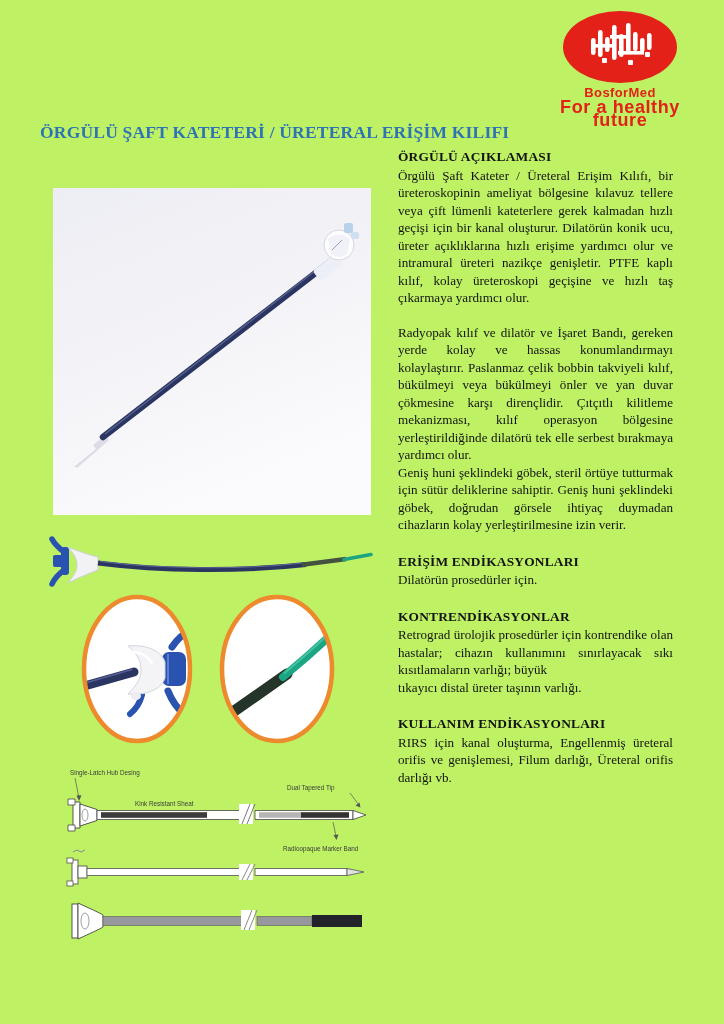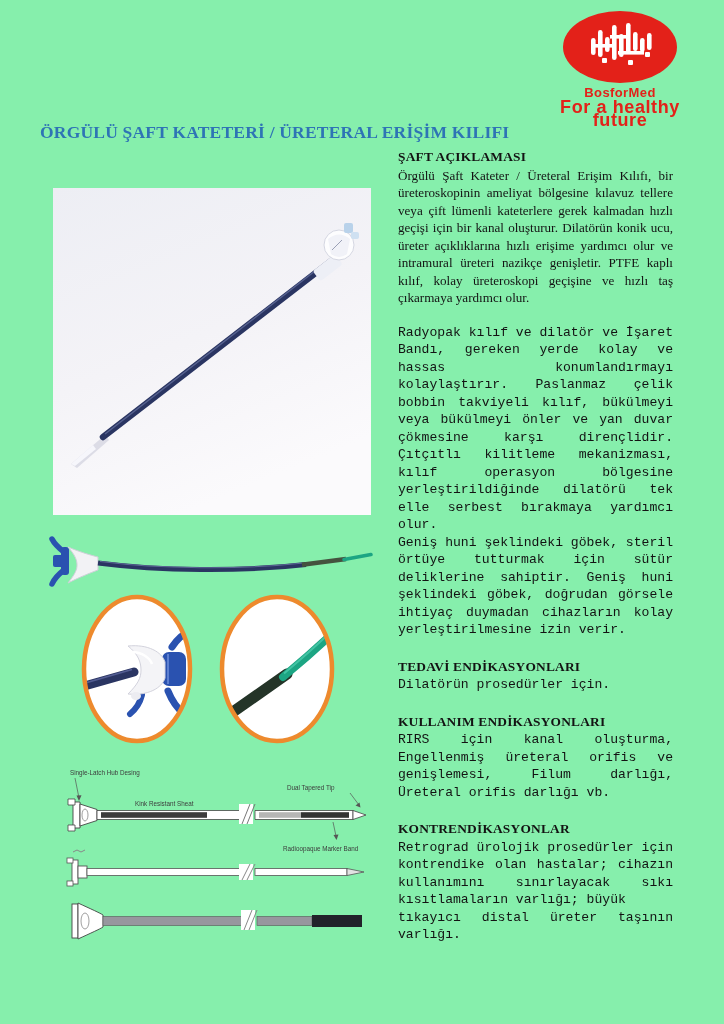--- a/index.html
+++ b/index.html
@@ -1,36 +1,36 @@
 <!DOCTYPE html>
 <html style="--title-blue: #2E74B5; --logo-red: #E32119; --oval-orange: #ED8A2D; --shaft-navy: #2A3562; --tip-green: #1CA583; --latch-blue: #2A52B0;"><head>
 <meta charset="utf-8">
 <style>
   html,body { margin:0; padding:0; background:#ffffff; }
   .page {
-    position:relative; width:724px; height:1024px; background:#86efac;
+    position:relative; width:724px; height:1024px; background:#bef264;
     font-family:"Liberation Serif","DejaVu Serif",serif; color:#131313; overflow:hidden;
   }
   
   .logo { position:absolute; left:545px; top:8px; width:150px; text-align:center; }
   .logo svg { display:block; margin:0 auto; }
   .brand { color:var(--logo-red); font-family:"Liberation Sans","DejaVu Sans",sans-serif;
            font-weight:bold; font-size:13px; line-height:14px; letter-spacing:0.4px; }
   .tagline { color:var(--logo-red); font-family:"Liberation Sans","DejaVu Sans",sans-serif;
            font-weight:bold; font-size:18px; line-height:13px; letter-spacing:0.6px; margin-top:1px; }
   
   .title { position:absolute; left:40px; top:110px; width:600px; color:var(--title-blue);
            font-size:17.5px; font-weight:bold; letter-spacing:0.2px;font-family:Liberation Serif, serif; }
   
   .content { position:absolute; left:398px; top:148px; width:291px;
              font-size:13.1px; line-height:17.5px; text-align:justify; }
   .sec { margin:0 0 19px 0; }
   .sec h2 { font-size:13.4px; font-weight:bold; margin:0 0 1px 0; letter-spacing:0.2px; text-align:left; }
   .para { margin:0 16px 17px 0; white-space:pre-line; }
-  .para:last-child { margin-bottom:0;font-family:Liberation Mono, monospace; }
+  .para:last-child { margin-bottom:0; }
   
   .fig { position:absolute; }
   #photo1 { left:53px; top:188px; }
   #photo2 { left:40px; top:526px; }
   #ovals  { left:80px; top:590px; }
   #tech   { left:45px; top:762px; }
   .dlabel { font-family:"Liberation Sans","DejaVu Sans",sans-serif; font-size:6.3px; fill:#3c3c3c; }
 </style>
 </head>
 <body>
@@ -59,37 +59,37 @@
       </g>
     </svg>
     <div class="brand">BosforMed</div>
     <div class="tagline">For a healthy future</div>
   </div>
 
   <h1 class="title">ÖRGÜLÜ ŞAFT KATETERİ / ÜRETERAL ERİŞİM KILIFI</h1>
 
   <div class="content">
       <section class="sec">
-        <h2>ŞAFT AÇIKLAMASI</h2>
+        <h2>ÖRGÜLÜ AÇIKLAMASI</h2>
         <p class="para">Örgülü Şaft Kateter / Üreteral Erişim Kılıfı, bir üreteroskopinin ameliyat bölgesine kılavuz tellere veya çift lümenli kateterlere gerek kalmadan hızlı geçişi için bir kanal oluşturur. Dilatörün konik ucu, üreter açıklıklarına hızlı erişime yardımcı olur ve intramural üreteri nazikçe genişletir. PTFE kaplı kılıf, kolay üreteroskopi geçişine ve hızlı taş çıkarmaya yardımcı olur.</p>
         <p class="para">Radyopak kılıf ve dilatör ve İşaret Bandı, gereken yerde kolay ve hassas konumlandırmayı kolaylaştırır. Paslanmaz çelik bobbin takviyeli kılıf, bükülmeyi veya bükülmeyi önler ve yan duvar çökmesine karşı dirençlidir. Çıtçıtlı kilitleme mekanizması, kılıf operasyon bölgesine yerleştirildiğinde dilatörü tek elle serbest bırakmaya yardımcı olur.
 Geniş huni şeklindeki göbek, steril örtüye tutturmak için sütür deliklerine sahiptir. Geniş huni şeklindeki göbek, doğrudan görsele ihtiyaç duymadan cihazların kolay yerleştirilmesine izin verir.</p>
       </section>
       <section class="sec">
-        <h2>TEDAVİ ENDİKASYONLARI</h2>
+        <h2>ERİŞİM ENDİKASYONLARI</h2>
         <p class="para">Dilatörün prosedürler için.</p>
-      </section>
-      <section class="sec">
-        <h2>KULLANIM ENDİKASYONLARI</h2>
-        <p class="para">RIRS için kanal oluşturma, Engellenmiş üreteral orifis ve genişlemesi, Filum darlığı, Üreteral orifis darlığı vb.</p>
       </section>
       <section class="sec">
         <h2>KONTRENDİKASYONLAR</h2>
         <p class="para">Retrograd ürolojik prosedürler için kontrendike olan hastalar; cihazın kullanımını sınırlayacak sıkı kısıtlamaların varlığı; büyük
 tıkayıcı distal üreter taşının varlığı.</p>
+      </section>
+      <section class="sec">
+        <h2>KULLANIM ENDİKASYONLARI</h2>
+        <p class="para">RIRS için kanal oluşturma, Engellenmiş üreteral orifis ve genişlemesi, Filum darlığı, Üreteral orifis darlığı vb.</p>
       </section>
     </div>
 
   <div class="fig" id="photo1">
     <svg width="318" height="327" viewBox="0 0 318 327">
       <defs>
         <linearGradient id="pbg" x1="0" y1="0" x2="0.4" y2="1">
           <stop offset="0" stop-color="#edeef4"></stop>
           <stop offset="0.55" stop-color="#f4f3f7"></stop>
           <stop offset="1" stop-color="#fbfafc"></stop>

